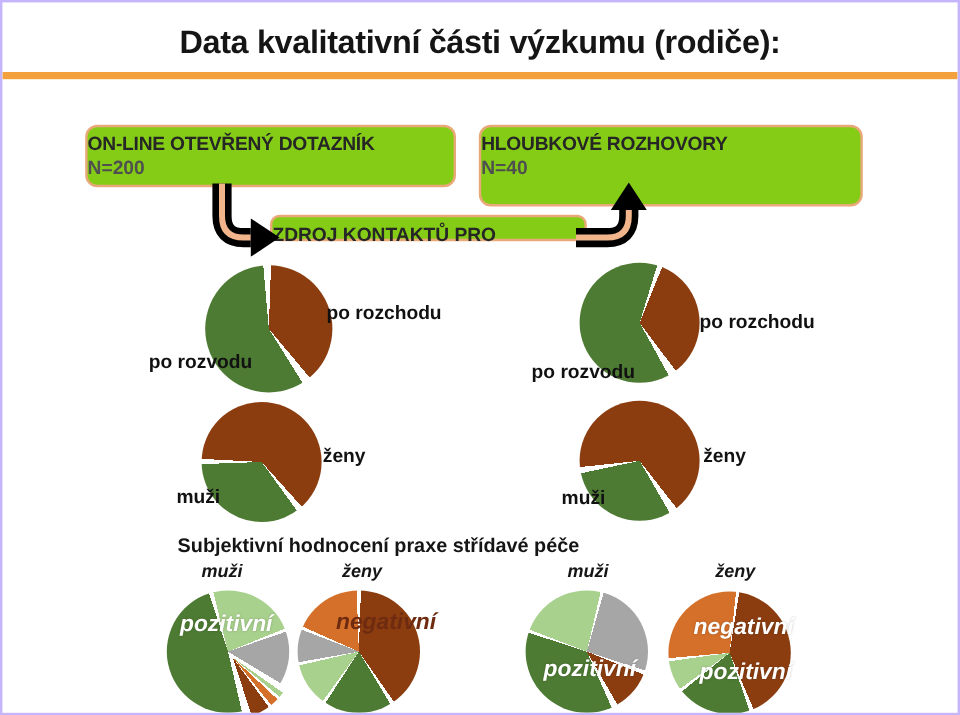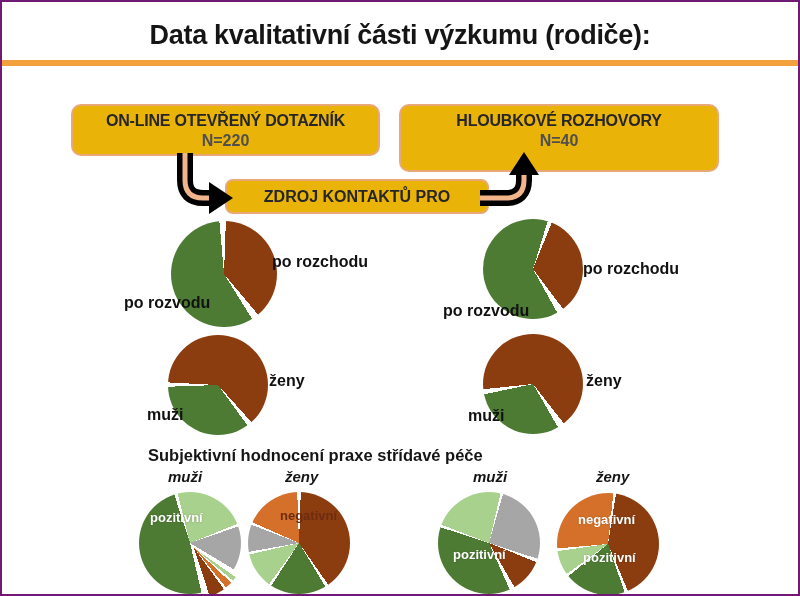--- a/index.html
+++ b/index.html
@@ -1,56 +1,56 @@
 <!DOCTYPE html>
 <html><head>
 <meta charset="utf-8">
 <style>
   html,body{margin:0;padding:0;background:#fff;}
   .slide{
     position:relative;width:800px;height:596px;box-sizing:border-box;
-    background:#fff;border:2px solid #701a75;overflow:hidden;
+    background:#fff;border:2px solid #c4b5fd;overflow:hidden;
     font-family:"Liberation Sans", sans-serif;color:#111;
   }
   .abs{position:absolute;}
   .title{
     top:18px;left:0;width:100%;text-align:center;
     font-size:27px;font-weight:700;color:#151515;letter-spacing:-0.3px;
   }
   .rule{top:58px;left:0;width:100%;height:6px;background:#F3A13C;}
   .obox{
-    background:#eab308;border:2px solid #E9A877;border-radius:10px;
-    box-sizing:border-box;text-align:center;font-weight:700;color:#262626;
+    background:#84cc16;border:2px solid #E9A877;border-radius:10px;
+    box-sizing:border-box;text-align:left;font-weight:700;color:#262626;
   }
   .obox .l1{font-size:16px;margin-top:6px;letter-spacing:-0.2px;}
   .obox .l2{font-size:16px;color:#4F4F4F;margin-top:2px;}
   .box-left{left:69px;top:102px;width:309px;height:52px;}
   .box-right{left:397px;top:102px;width:320px;height:68px;}
-  .box-mid{left:223px;top:177px;width:264px;height:35px;border-radius:8px;
+  .box-mid{left:223px;top:177px;width:264px;height:22px;border-radius:8px;
            line-height:31px;font-size:16px;}
   .pie{border-radius:50%;}
   .callout{font-weight:700;font-size:16px;color:#111;white-space:nowrap;text-align:right;}
-  .inlabel{font-weight:700;font-size:13px;color:#fff;white-space:nowrap;
-           text-shadow:0 0 2px rgba(0,0,0,0.25);}
+  .inlabel{font-weight:700;font-size:19px;color:#fff;white-space:nowrap;
+           text-shadow:0 0 2px rgba(0,0,0,0.25);font-style:italic;}
   .inlabel.dark{color:#6E2B10;text-shadow:none;}
   .heading{font-weight:700;font-size:16.5px;color:#151515;white-space:nowrap;}
   .grouplabel{font-style:italic;font-weight:700;font-size:15px;color:#151515;}
   svg{display:block;}
 </style>
 </head>
 <body>
 
 <div class="slide">
 
   <div class="abs title">Data kvalitativní části výzkumu (rodiče):</div>
   <div class="abs rule"></div>
 
   <div class="abs obox box-left">
     <div class="l1">ON-LINE OTEVŘENÝ DOTAZNÍK</div>
-    <div class="l2">N=220</div>
+    <div class="l2">N=200</div>
   </div>
   <div class="abs obox box-right">
     <div class="l1">HLOUBKOVÉ ROZHOVORY</div>
     <div class="l2">N=40</div>
   </div>
   <div class="abs obox box-mid">ZDROJ KONTAKTŮ PRO</div>
 
   <svg class="abs" style="left:160px;top:148px;" width="80" height="64" viewBox="0 0 80 64">
     <path d="M 23 3 L 23 30 Q 23 48 41 48 L 47 48" fill="none" stroke="#000" stroke-width="16"></path>
     <path d="M 23 3 L 23 30 Q 23 48 41 48 L 47 48" fill="none" stroke="#F2B58B" stroke-width="5"></path>

